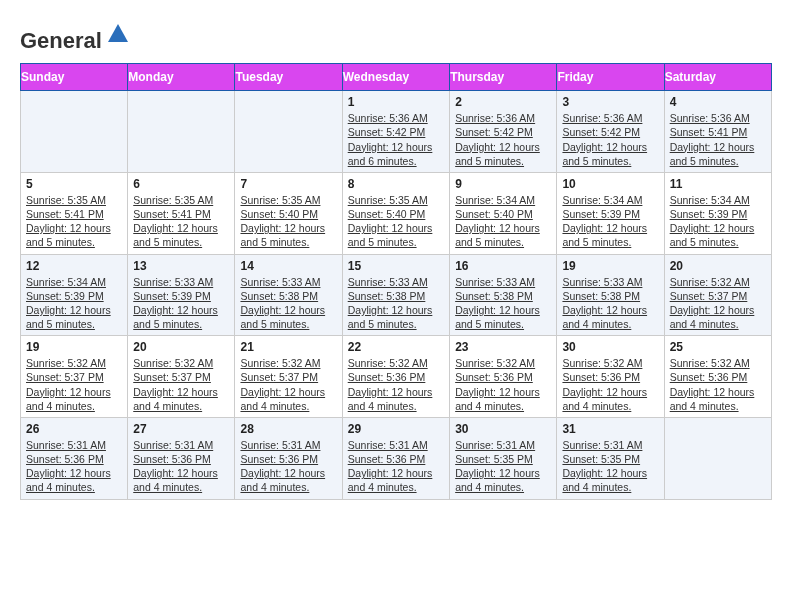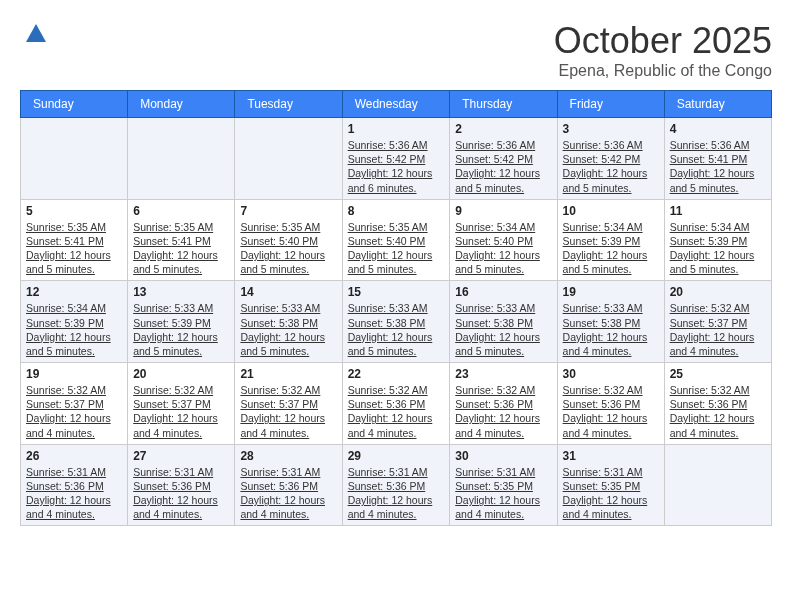--- a/index.html
+++ b/index.html
@@ -43,26 +43,26 @@
     .location-title {
       font-size: 16px;
       color: #555;
     }
     table {
       width: 100%;
       border-collapse: collapse;
       font-size: 11px;
     }
     thead tr th {
-      background-color: #3b82f6;
+      background-color: #d946ef;
       color: #fff;
       text-align: left;
-      padding: 6px 12px;
+      padding: 6px 0;
       font-size: 12px;
-      font-weight: normal;
+      font-weight: bold;
       border: 1px solid #1a5aaa;
     }
     tbody tr td {
       border: 1px solid #ccc;
       vertical-align: top;
       padding: 4px 5px;
       height: 80px;
       width: 108px;
     }
     tbody tr:nth-child(odd) td {
@@ -84,29 +84,25 @@
       text-decoration: underline;
     }
   </style>
 </head>
 <body>
 
 <div class="header">
   <div class="logo">
     <div>
       <div class="logo-text">
-        <svg class="logo-icon" viewBox="0 0 28 28">
+        <span class="logo-general">General</span><svg class="logo-icon" viewBox="0 0 28 28">
             <polygon points="14,4 24,22 4,22" fill="#2a6ebb"></polygon>
           </svg>
       </div>
     </div>
-  </div>
-  <div class="title-block">
-    <div class="month-title">October 2025</div>
-    <div class="location-title">Epena, Republic of the Congo</div>
   </div>
 </div>
 
 <table>
   <thead>
     <tr id="thead-row">
         <th>Sunday</th>
         <th>Monday</th>
         <th>Tuesday</th>
         <th>Wednesday</th>

